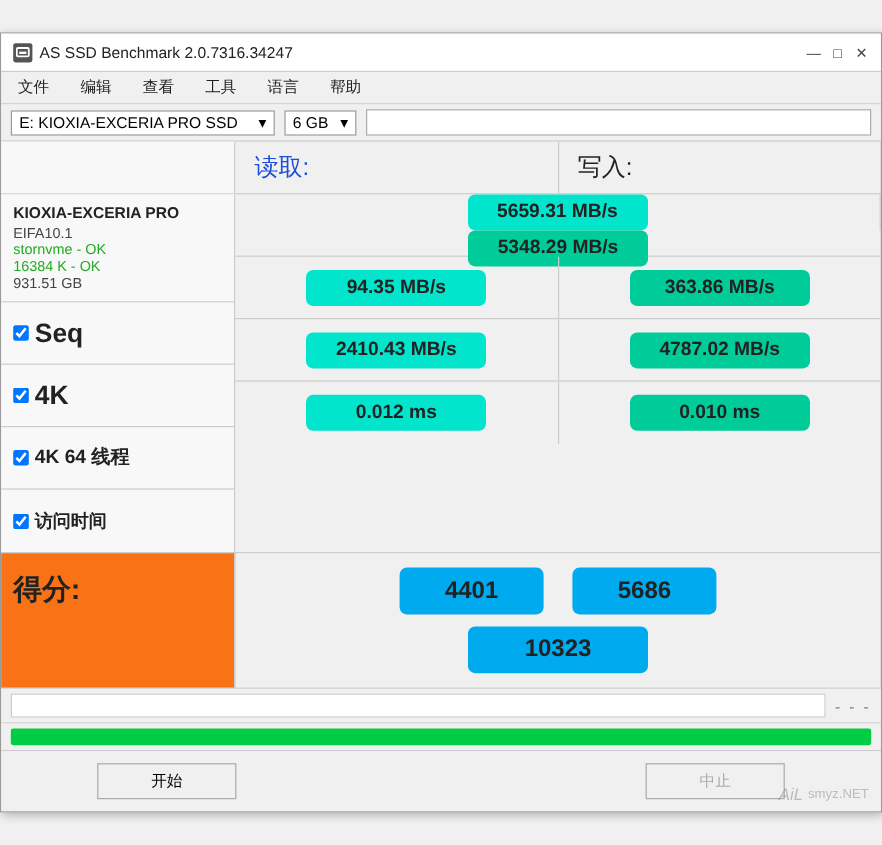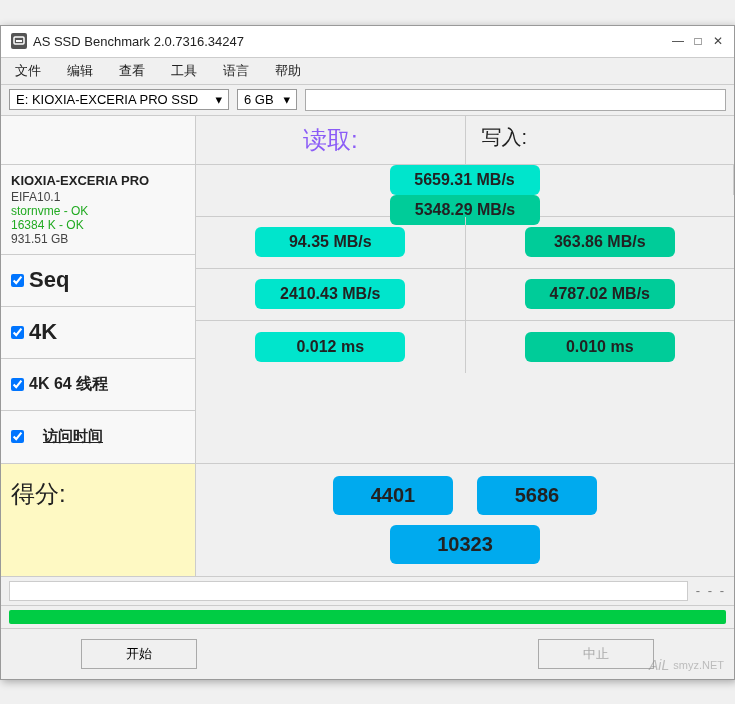--- a/index.html
+++ b/index.html
@@ -215,21 +215,21 @@
       <span>6 GB</span>
       <span>▾</span>
     </div>
     <div class="progress-area"></div>
   </div>
 
   <div style="display:flex; flex-direction:column;">
 
     <div style="display:flex; border-bottom:1px solid #ccc;">
       <div style="width:195px; min-width:195px; border-right:1px solid #ccc; padding:8px 10px; background:#f8f8f8;"></div>
-      <div style="flex:1; padding:8px 16px; font-size:24px; color:#8b5cf6; border-right:1px solid #ccc;text-align:center;">读取:</div>
+      <div style="flex:1; padding:8px 16px; font-size:20px; color:#1d4ed8; border-right:1px solid #ccc;">读取:</div>
       <div style="flex:1; padding:8px 16px; font-size:20px; color:#222;">写入:</div>
     </div>
 
     <div style="display:flex;">
 
       <div style="width:195px; min-width:195px; border-right:1px solid #ccc; background:#f8f8f8;">
         <div style="padding:8px 10px; border-bottom:1px solid #ccc;">
           <div class="drive-name">KIOXIA-EXCERIA PRO</div>
           <div class="firmware">EIFA10.1</div>
           <div class="status-ok">stornvme - OK</div>
@@ -242,21 +242,21 @@
             <span>Seq</span>
         </div>
         <div style="border-bottom:1px solid #ccc; padding:10px 10px; font-size:22px; font-weight:bold; color:#222; height:52px; display:flex; align-items:center; gap:5px;">
           <input type="checkbox" checked="" style=""> 
             <span>4K</span>
         </div>
         <div style="border-bottom:1px solid #ccc; padding:10px 10px; font-size:16px; font-weight:bold; color:#222; height:52px; display:flex; align-items:center; gap:5px;">
           <input type="checkbox" checked="" style=""> 
             <span>4K 64 线程</span>
         </div>
-        <div style="padding:10px 10px; font-size:15px; font-weight:bold; color:#222; height:52px; display:flex; align-items:center; gap:19px;text-decoration:underline;">
+        <div style="padding:10px 10px; font-size:15px; font-weight:bold; color:#222; height:52px; display:flex; align-items:center; gap:5px;">
           <input type="checkbox" checked="" style=""> 
             <span>访问时间</span>
         </div>
       </div>
 
       <div style="flex:1; display:flex; flex-direction:column;">
 
         <div style="display:flex; border-bottom:1px solid #ccc; height:52px;flex-direction:column;">
           <div style="flex:1; display:flex; align-items:center; justify-content:center; border-right:1px solid #ccc;">
             <div class="value-box read">5659.31 MB/s</div>
@@ -289,21 +289,21 @@
             <div class="value-box read">0.012 ms</div>
           </div>
           <div style="flex:1; display:flex; align-items:center; justify-content:center;">
             <div class="value-box write">0.010 ms</div>
           </div>
         </div>
       </div>
     </div>
 
     <div style="display:flex; border-top:1px solid #ccc; border-bottom:1px solid #ccc;">
-      <div style="width:195px; min-width:195px; border-right:1px solid #ccc; padding:14px 10px; font-size:24px; font-weight:normal; color:#222; background:#fef9c3;">得分:</div>
+      <div style="width:195px; min-width:195px; border-right:1px solid #ccc; padding:14px 10px; font-size:24px; font-weight:bold; color:#222; background:#f97316;">得分:</div>
       <div style="flex:1; display:flex; flex-direction:column; align-items:center; padding:12px 10px; gap:10px;">
         <div style="display:flex; gap:24px;">
           <div class="score-box">4401</div>
           <div class="score-box">5686</div>
         </div>
         <div class="score-box total">10323</div>
       </div>
     </div>
 
     <div style="display:flex; align-items:center; padding:4px 8px; background:#f0f0f0; border-bottom:1px solid #ccc; min-height:28px;">

